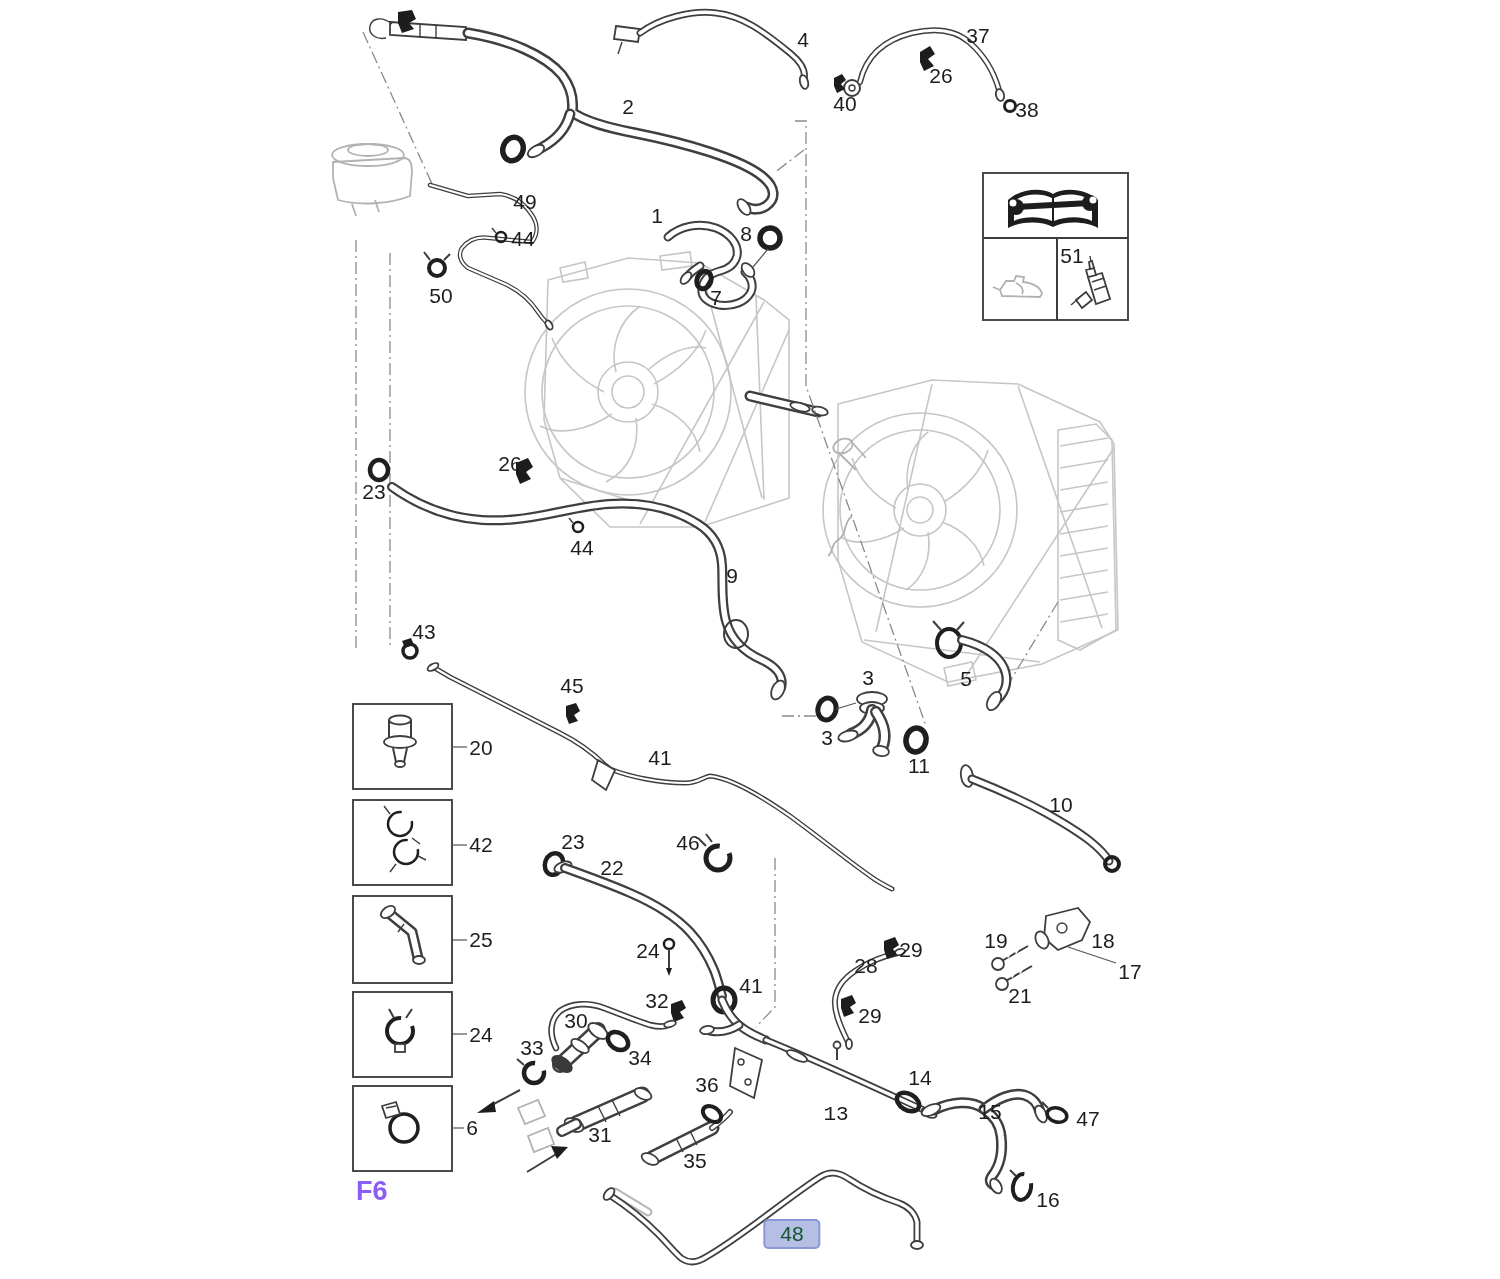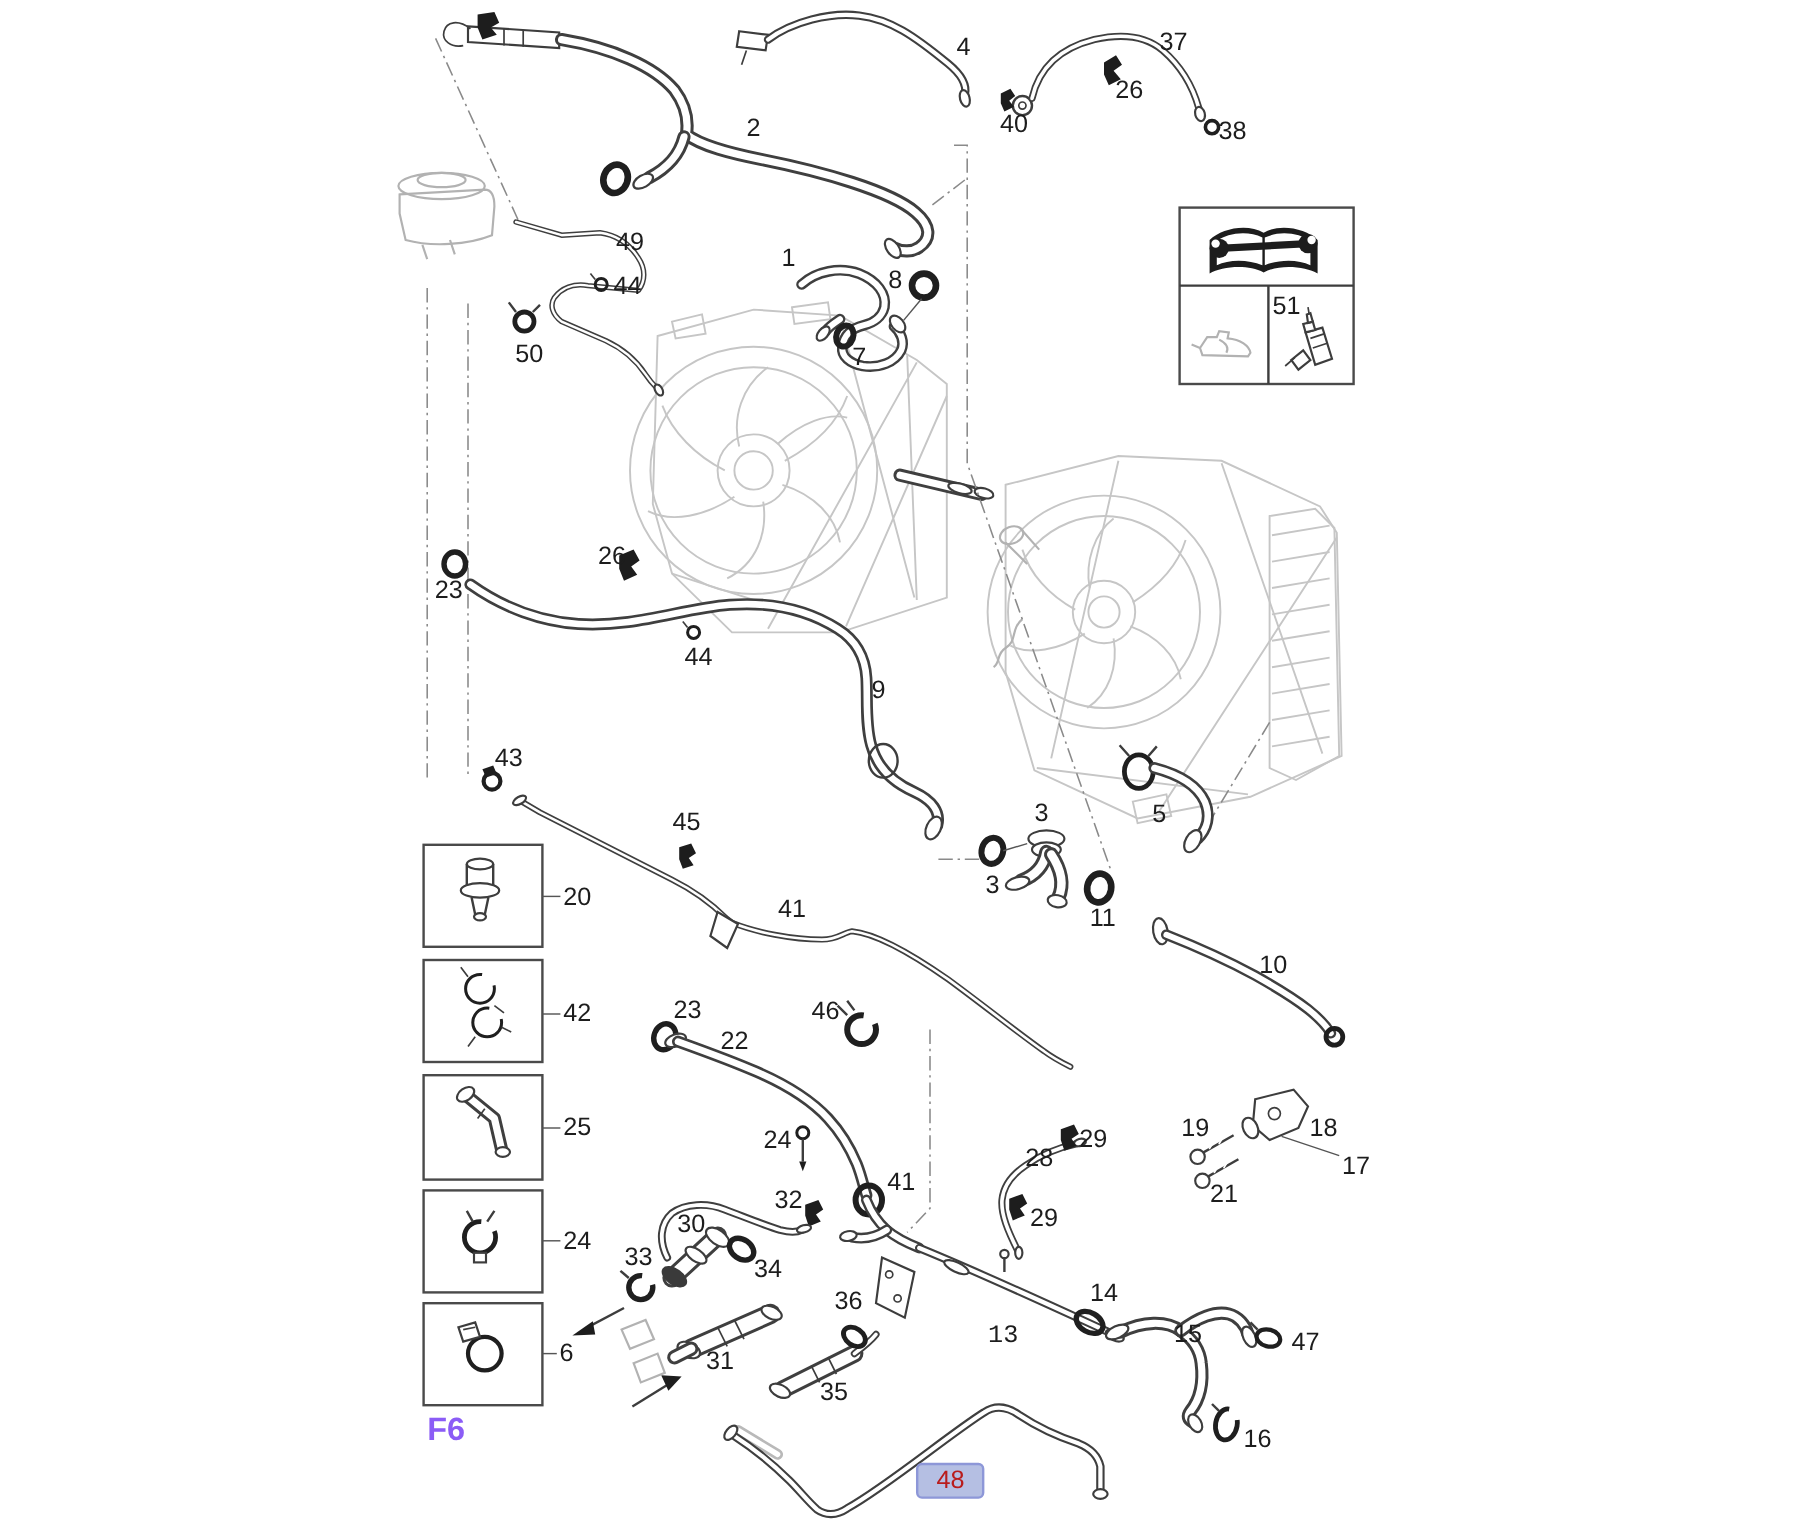--- a/index.html
+++ b/index.html
@@ -18,21 +18,21 @@
   .blk{fill:#1d1d1d;stroke:none;}
   .clamp{fill:none;stroke:#1f1f1f;}
   .dd {stroke:#8a8a8a;stroke-width:1.3;fill:none;stroke-dasharray:12 4 2 4;}
   .ld {stroke:#555;stroke-width:1.2;fill:none;}
   .box{fill:#fff;stroke:#4a4a4a;stroke-width:2;}
   
   .labels{position:absolute;left:0;top:0;width:100%;height:100%;pointer-events:none;}
   .part-label{position:absolute;transform:translate(-50%,-50%);
       font:21px "Liberation Sans",sans-serif;color:#1d1d1d;white-space:nowrap;pointer-events:auto;}
   .part-label.hl{background:#b5bfe3;border:2px solid #8d97d8;border-radius:5px;
-      padding:1px 15px;color:#b91c1c;}
+      padding:1px 15px;color:#14532d;}
   .figure-code{position:absolute;font:bold 27px "Liberation Sans",sans-serif;color:#8b5cf6;
       left:356px;top:1176px;}
 </style>
 </head>
 <body>
 
 <div class="stage">
 
 <svg width="1500" height="1279" viewBox="0 0 1500 1279">
 <defs>

